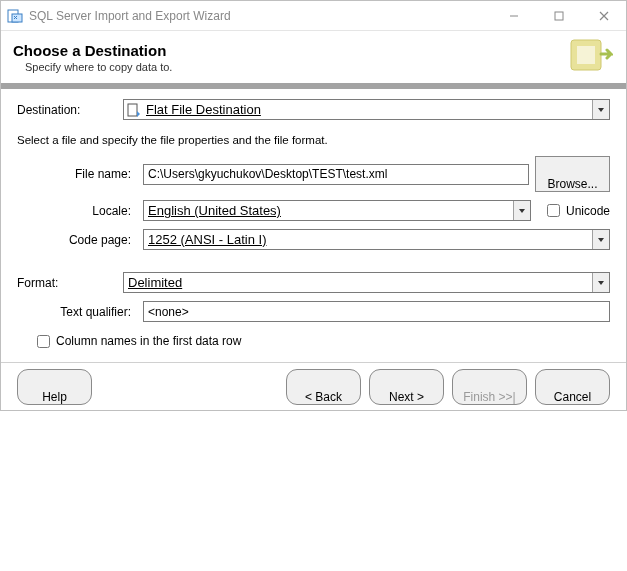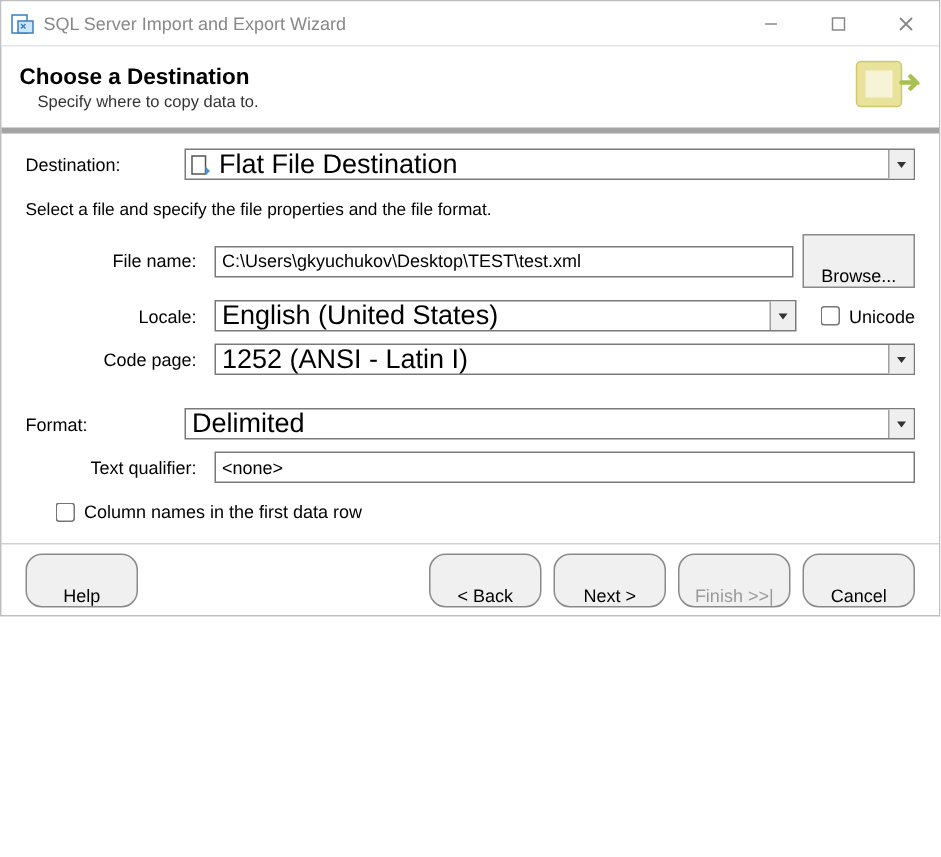--- a/index.html
+++ b/index.html
@@ -41,21 +41,21 @@
   }
   .winbtns { display: flex; }
   .winbtn {
     width: 45px; height: 29px;
     display: flex; align-items: center; justify-content: center;
     color: #888;
   }
   .winbtn svg { display: block; }
   .banner {
     height: 58px;
-    border-bottom: 4px solid #a3a3a3;
+    border-bottom: 6px solid #a3a3a3;
     display: flex;
     align-items: center;
     padding: 6px 12px;
     position: relative;
   }
   .banner-text { flex: 1; }
   .banner-title {
     font-weight: bold;
     font-size: 15px;
     margin-bottom: 2px;
@@ -106,21 +106,21 @@
     height: 21px;
     border: 1px solid #7a7a7a;
     display: flex;
     align-items: center;
     background: #fff;
   }
   .select-wrap .sel-icon {
     width: 16px; height: 16px; margin: 0 4px 0 2px;
     display: inline-flex; align-items: center; justify-content: center;
   }
-  .select-wrap .sel-text { flex: 1; font-size: 18px; }
+  .select-wrap .sel-text { flex: 1; font-size: 13px; text-decoration: underline; }
   .select-wrap .sel-arrow,
   .drop-arrow {
     width: 17px; height: 100%;
     border-left: 1px solid #a0a0a0;
     background: #efefef;
     display: flex; align-items: center; justify-content: center;
   }
   .btn {
     height: 22px;
     min-width: 75px;

